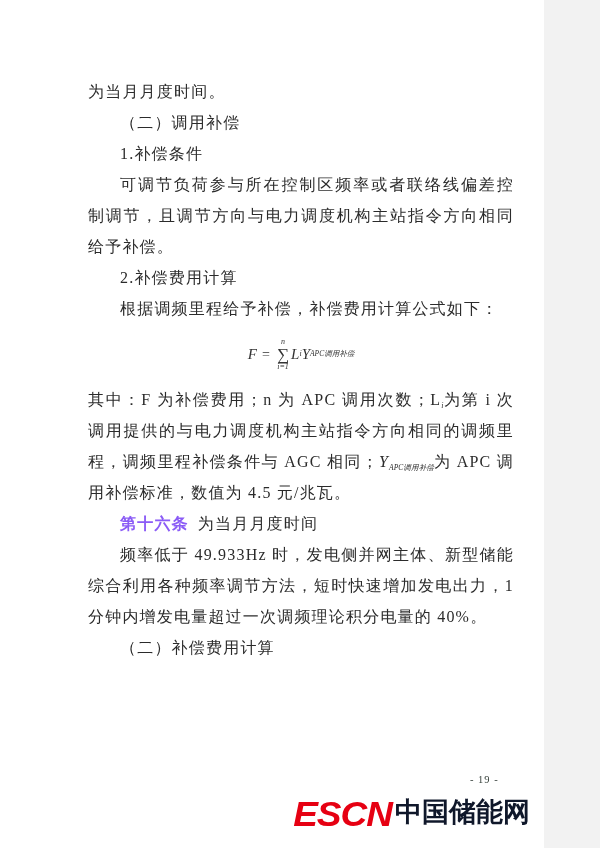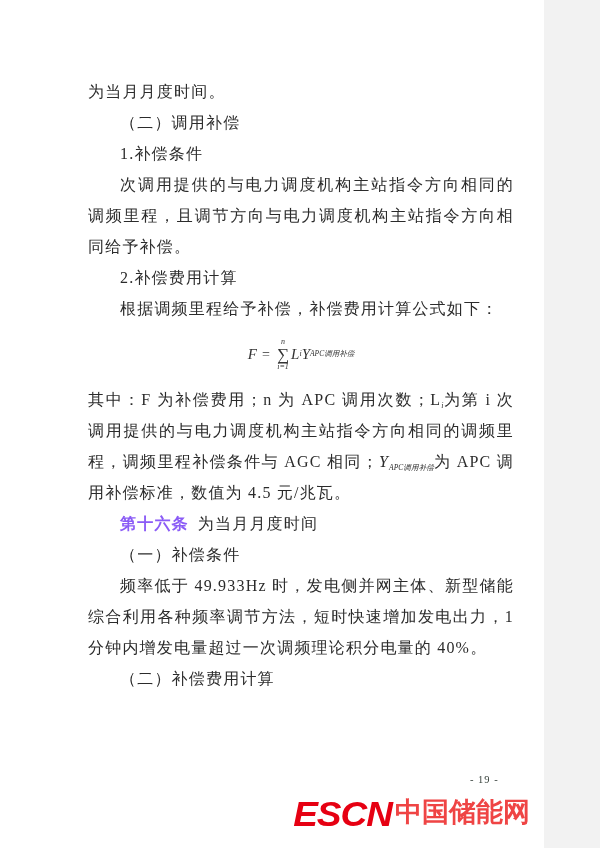--- a/index.html
+++ b/index.html
@@ -106,21 +106,21 @@
 <div class="page">
 
   <div class="content">
 
     <p>为当月月度时间。</p>
 
     <p class="indent">（二）调用补偿</p>
 
     <p class="indent">1.补偿条件</p>
 
-    <p class="indent">次调用提供的与电力调度机构主站指令方向相同的调频里程，且调节方向与电力调度机构主站指令方向相同给予补偿。</p>
+    <p class="indent">可调节负荷参与所在控制区频率或者联络线偏差控制调节，且调节方向与电力调度机构主站指令方向相同给予补偿。</p>
 
     <p class="indent">2.补偿费用计算</p>
 
     <p class="indent">根据调频里程给予补偿，补偿费用计算公式如下：</p>
 
     <div class="formula">
       <span class="fvar">F</span>
       <span class="eq">=</span>
       <span class="sigma-stack">
         <span class="bound">n</span>
@@ -130,29 +130,28 @@
       <span class="fvar">L</span>
         <sub>i</sub>
         <span class="fvar">Y</span>
         <sub class="tiny-sub">APC调用补偿</sub>
     </div>
 
     <p><span>其中：F 为补偿费用；n 为 APC 调用次数；L</span><sub>i</sub><span>为第 i 次调用提供的与电力调度机构主站指令方向相同的调频里程，调频里程补偿条件与 AGC 相同；</span><span class="yvar">Y</span><sub class="tiny-sub">APC调用补偿</sub><span>为 APC 调用补偿标准，数值为 4.5 元/兆瓦。</span></p>
 
     <p class="article-line"><span class="article-num">第十六条</span><span class="article-title">为当月月度时间</span></p>
 
-    <p class="indent">（一）补偿条件</p>
 
     <p class="indent">频率低于 49.933Hz 时，发电侧并网主体、新型储能综合利用各种频率调节方法，短时快速增加发电出力，1 分钟内增发电量超过一次调频理论积分电量的 40%。</p>
 
 
     <p class="indent">（二）补偿费用计算</p>
 
   </div>
 
   <div class="page-number">- 19 -</div>
 
   <div class="logo">
     <span class="logo-latin" style="color: rgb(230, 0, 18);">ESCN</span>
-    <span class="logo-cjk" style="color: #ef4444;">中国储能网</span>
+    <span class="logo-cjk" style="color: #0f172a;">中国储能网</span>
   </div>
 
 </div>
 
 </body></html>

